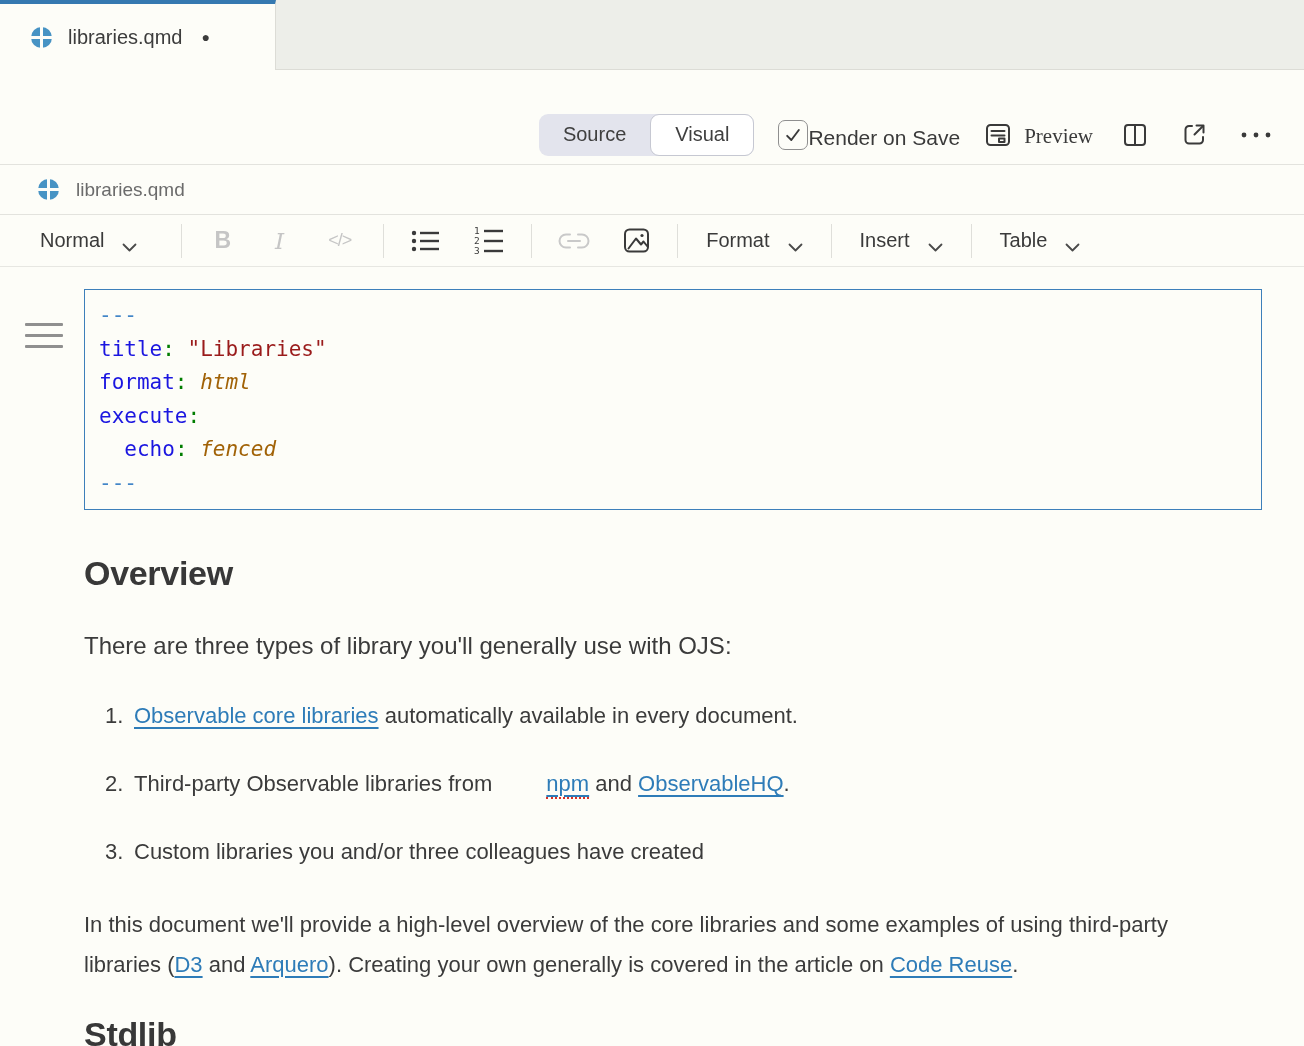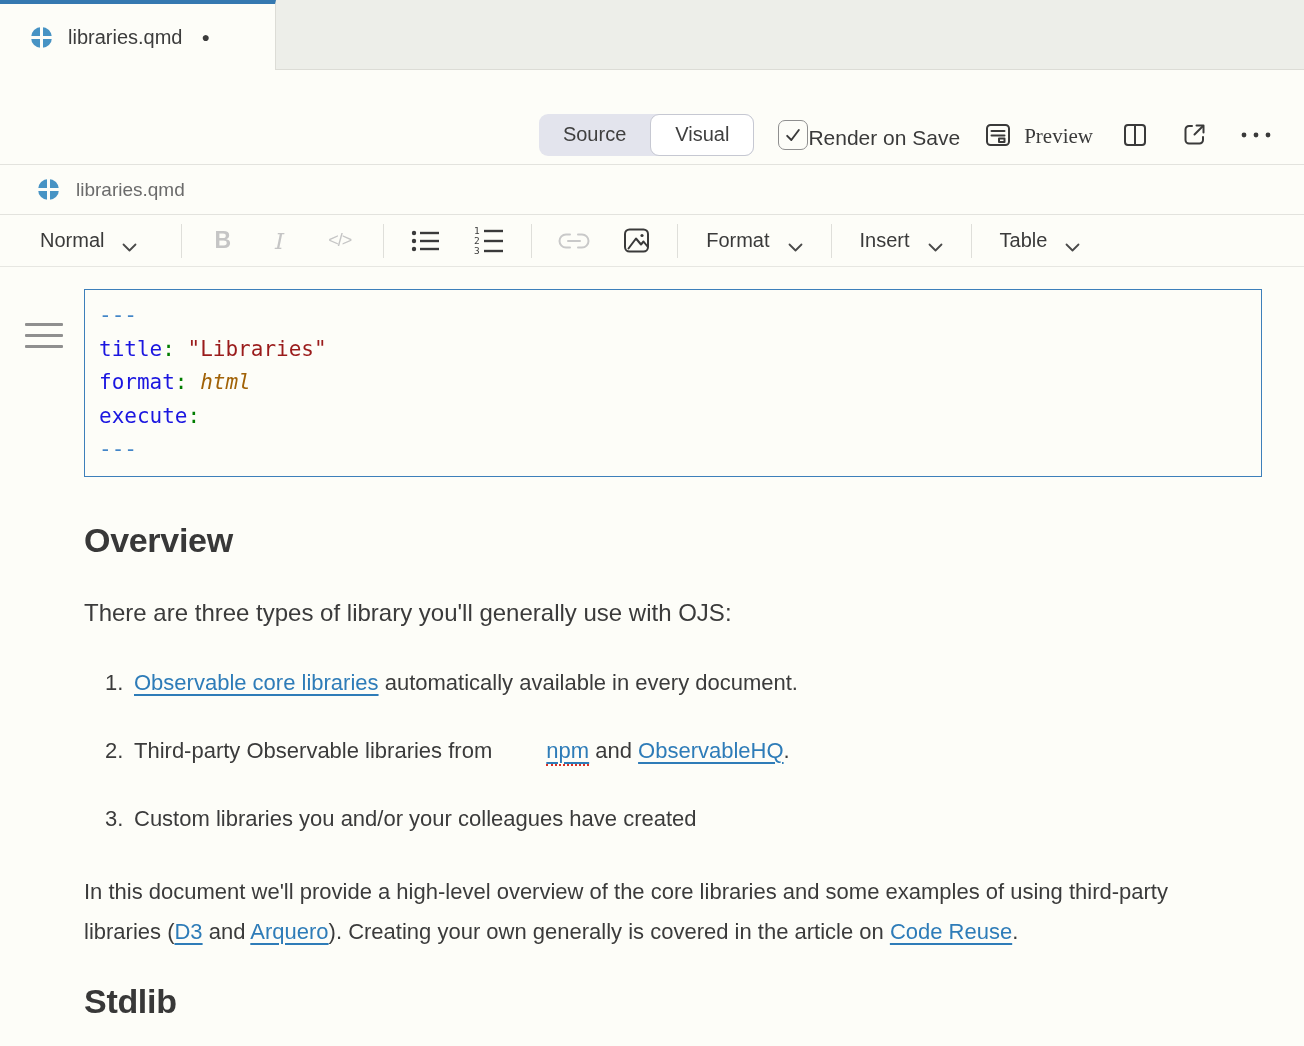--- a/index.html
+++ b/index.html
@@ -282,39 +282,40 @@
     <div></div>
       <div></div>
       <div></div>
   </div>
 
   <div class="yaml-block">
       <div class="code-line"><span class="tok-delim">---</span></div>
       <div class="code-line"><span class="tok-key">title</span><span class="tok-colon">:</span><span class="tok-plain"> </span><span class="tok-string">"Libraries"</span></div>
       <div class="code-line"><span class="tok-key">format</span><span class="tok-colon">:</span><span class="tok-plain"> html</span></div>
       <div class="code-line"><span class="tok-key">execute</span><span class="tok-colon">:</span></div>
+      <div class="code-line"><span class="tok-plain">  </span><span class="tok-key">echo</span><span class="tok-colon">:</span><span class="tok-plain"> fenced</span></div>
       <div class="code-line"><span class="tok-delim">---</span></div>
     </div>
 
   <h1 class="doc-h1 h-overview">Overview</h1>
 
   <p class="doc-p">There are three types of library you'll generally use with OJS:</p>
 
   <div class="doc-list">
       <div class="list-row">
         <span class="list-num">1.</span>
         <span><a href="#" class="doc-link">Observable core libraries</a><span> automatically available in every document.</span></span>
       </div>
       <div class="list-row">
         <span class="list-num">2.</span>
         <span><span>Third-party Observable libraries from </span><a href="#" class="doc-link"><span class="spellcheck">npm</span></a><span> and </span><a href="#" class="doc-link">ObservableHQ</a><span>.</span></span>
       </div>
       <div class="list-row">
         <span class="list-num">3.</span>
-        <span><span>Custom libraries you and/or your colleagues have created</span></span>
+        <span><span>Custom libraries you and/or three colleagues have created</span></span>
       </div>
     </div>
 
   <p class="doc-closing"><span>In this document we'll provide a high-level overview of the core libraries and some examples of using third-party libraries (</span><a href="#" class="doc-link">D3</a><span> and </span><a href="#" class="doc-link">Arquero</a><span>). Creating your own generally is covered in the article on </span><a href="#" class="doc-link">Code Reuse</a><span>.</span></p>
 
   <h1 class="doc-h1 h-next">Stdlib</h1>
 
 </div>
 
 </body></html>

